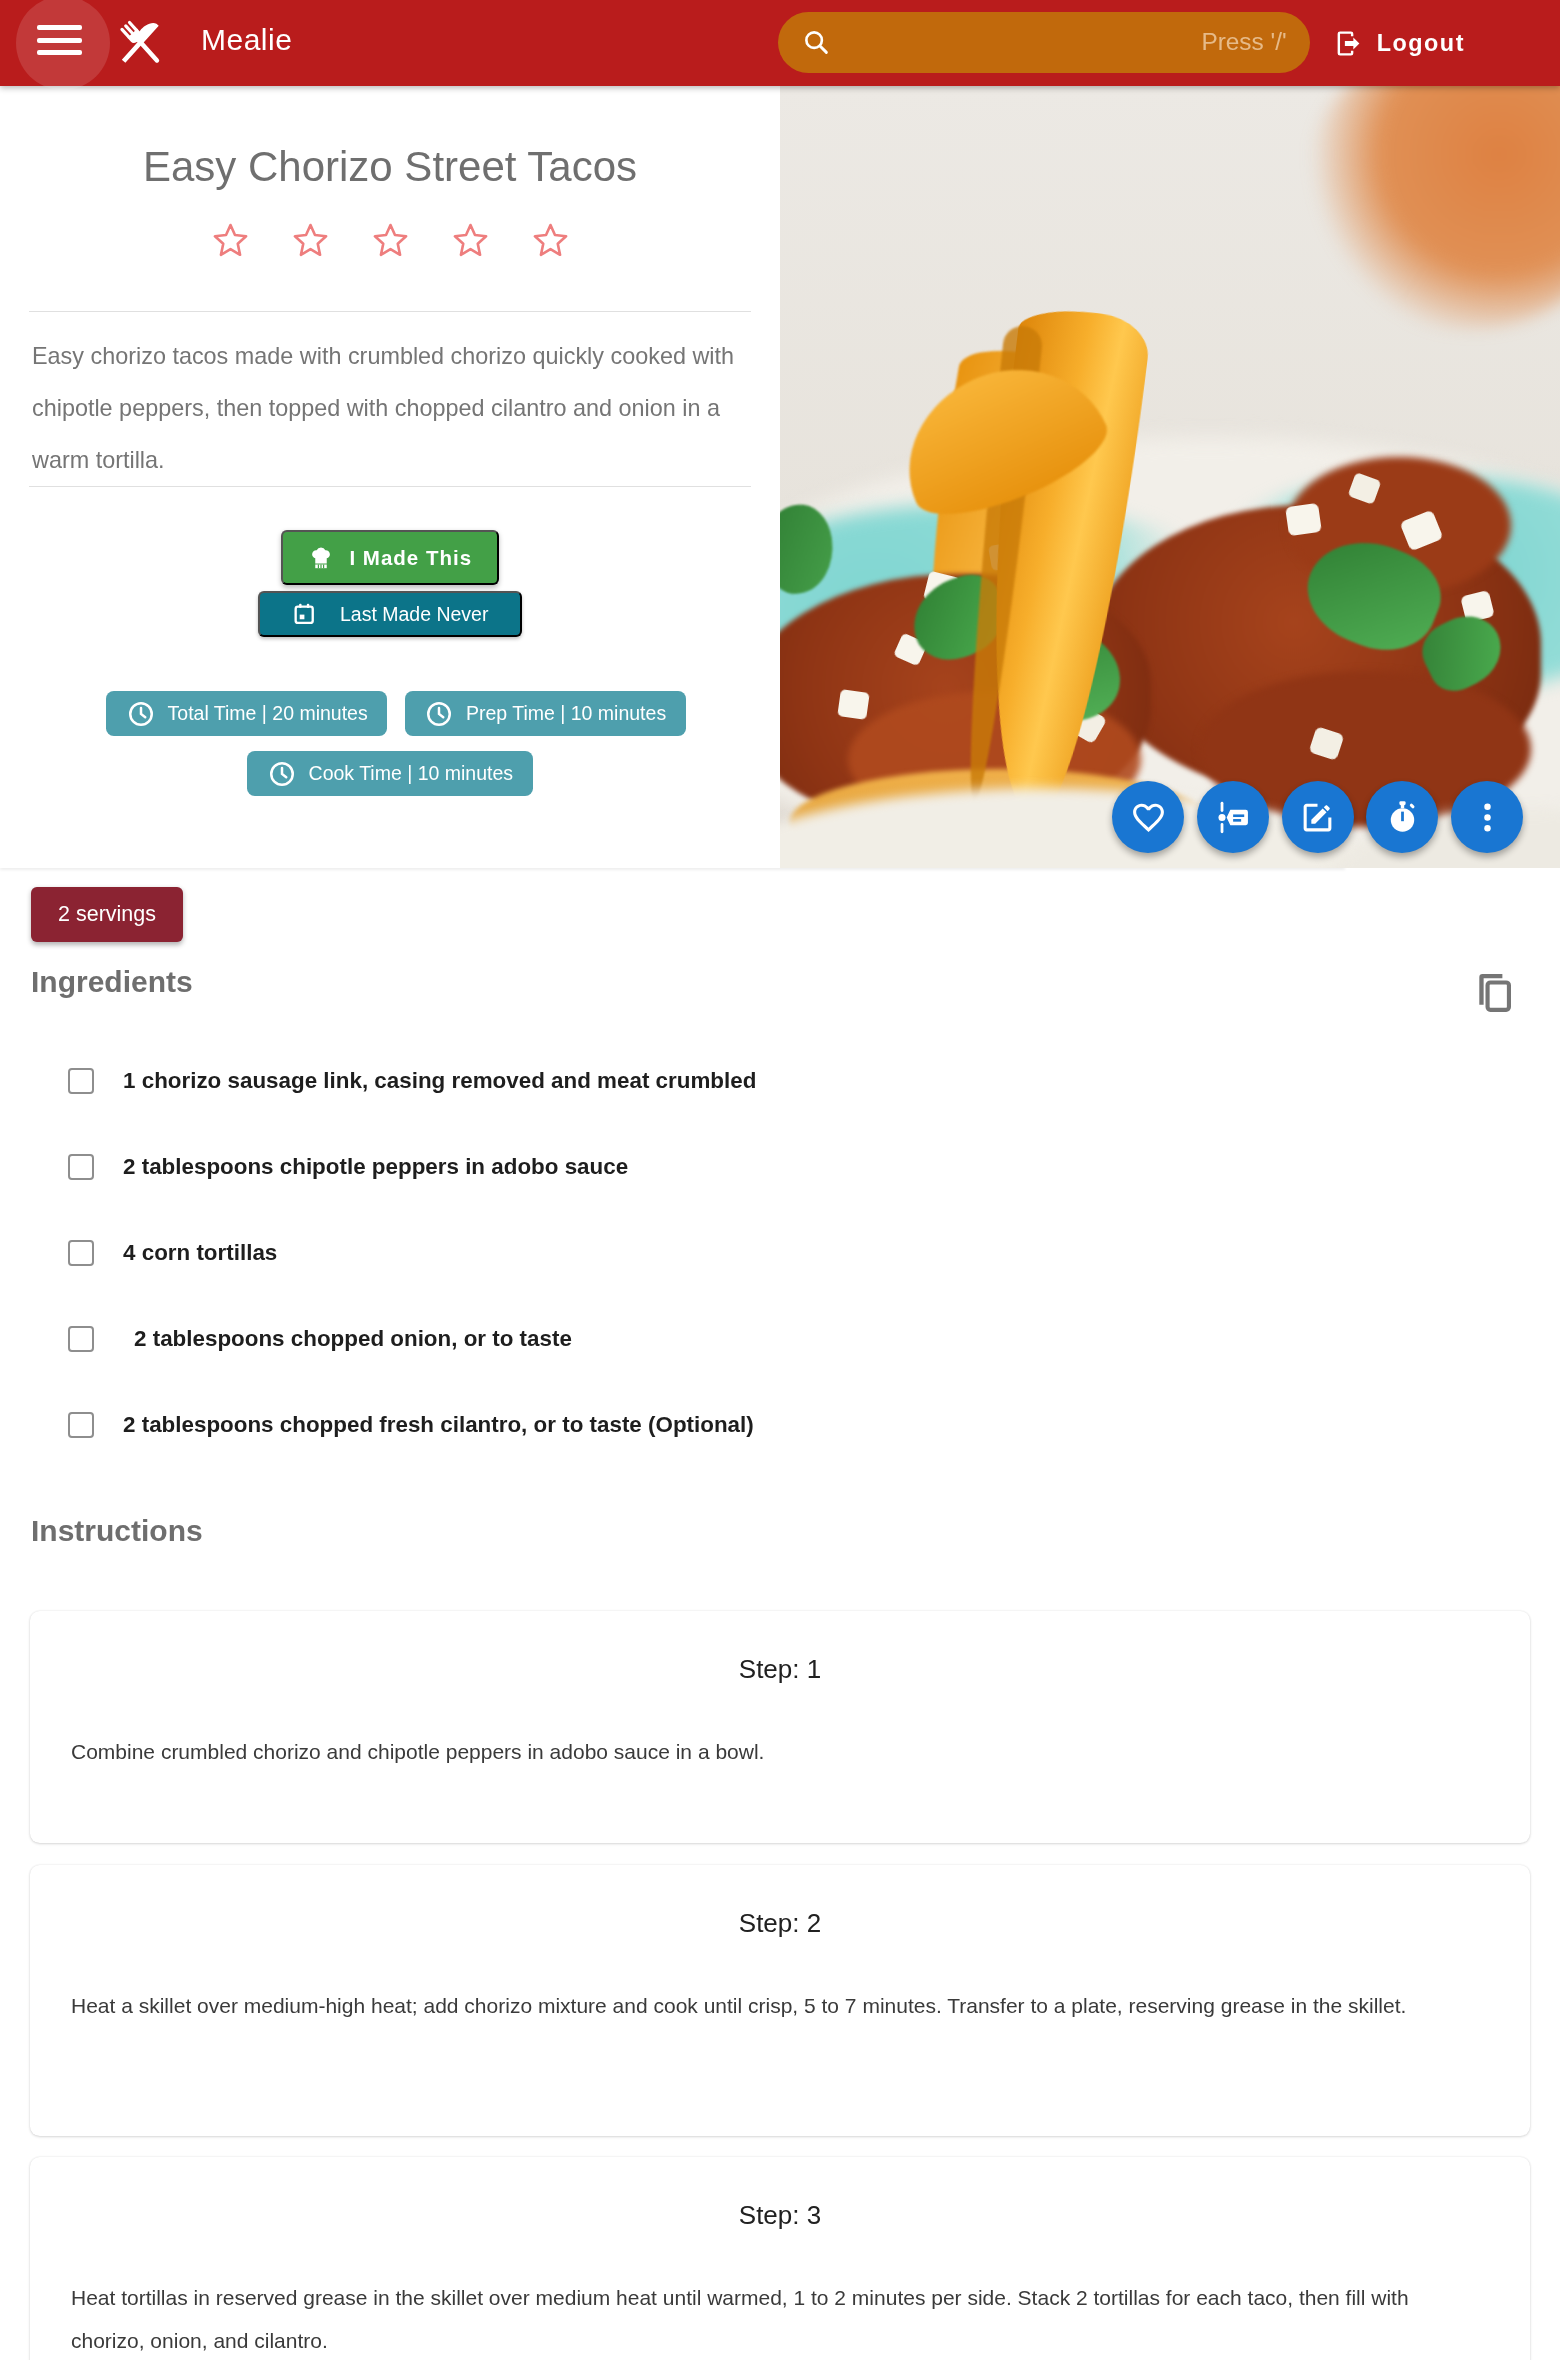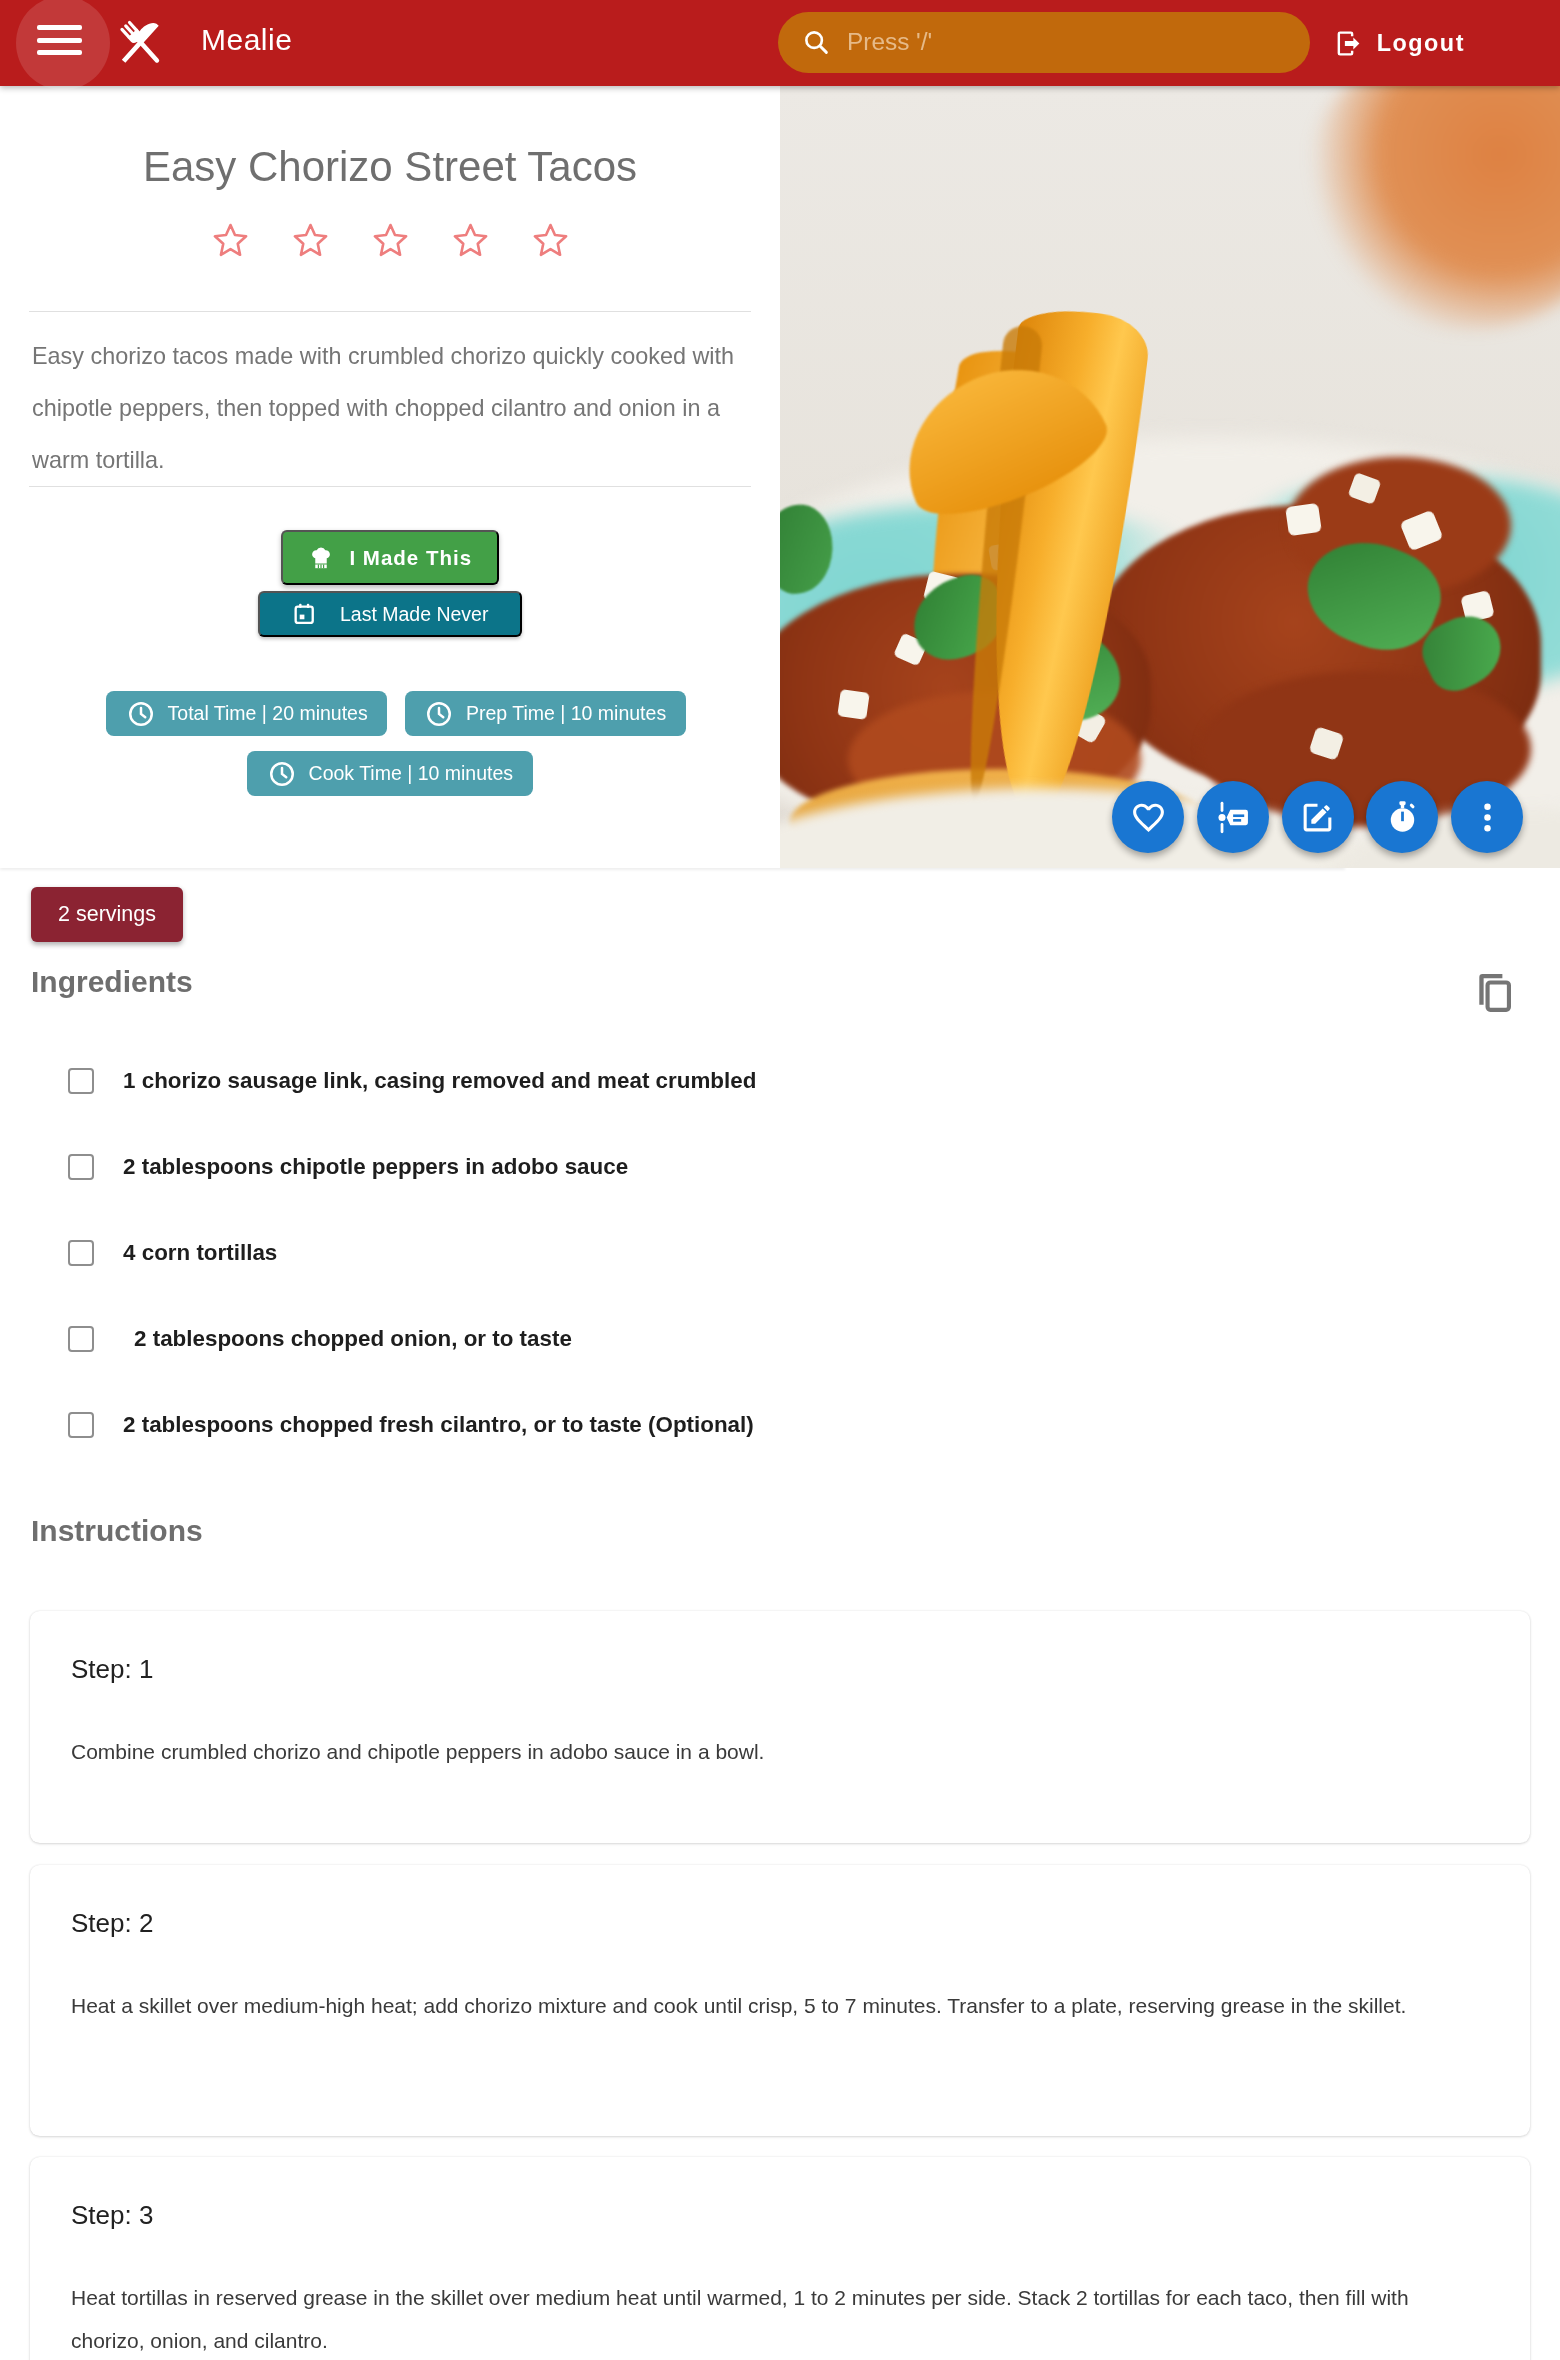--- a/index.html
+++ b/index.html
@@ -21,21 +21,21 @@
   #hamburger span { display:block; height:4.9px; margin-bottom:7.8px; background:#fff; border-radius:2px; }
   #logo { left:113px; top:14.6px; width:57px; height:57px; }
   #app-title { left:201px; top:23.4px; color:#fff; font-size:30px; font-weight:400; letter-spacing:0.5px; }
   #search-pill {
     left:778px; top:11.7px; width:532px; height:61px; border-radius:31px;
     background:#C1690C; display:flex; align-items:center; padding:0 23.4px;
   }
   #search-pill svg { flex:0 0 auto; }
   #search-input {
     flex:1; margin-left:15.6px; background:transparent; border:none; outline:none;
-    color:#fff; font-size:24.4px; font-family:"Liberation Sans",sans-serif;
+    color:#fff; font-size:24.4px; font-family:"Liberation Sans",sans-serif;text-align:right;
   }
   #search-input::placeholder { color:rgba(255,240,220,.6); }
   #logout-btn { left:1334px; top:21.5px; height:43px; display:flex; align-items:center; gap:13.7px;
     color:#fff; font-size:23.4px; font-weight:700; letter-spacing:1.5px; cursor:pointer; }
 
   
   #hero { position:absolute; left:0; top:86px; width:1345px; height:782px;
     border-bottom:1px solid #E4E4E4; box-shadow:0 2px 2.9px rgba(0,0,0,.07); background:#fff; }
   #hero-left { position:absolute; left:0; top:0; width:780px; height:782px; background:#fff; }
   #recipe-title { left:0; top:57px; width:780px; text-align:center; color:#6F6F6F; font-size:42px; font-weight:400; }
@@ -69,21 +69,21 @@
     box-shadow:0 2.9px 4.9px rgba(0,0,0,.3); cursor:pointer; }
   .section-h { color:#6E6E6E; font-size:30px; font-weight:700; }
   #ingredients-h { left:31px; top:965px; }
   #copy-btn { right:43px; top:971px; width:45px; height:45px; cursor:pointer; }
   .ing-row { left:68px; width:1073px; height:51px; display:flex; align-items:center; gap:29px; cursor:pointer; }
   .checkbox { width:26px; height:26px; border:2.9px solid #8E8E8E; border-radius:3.9px; background:#fff; flex:0 0 auto; }
   .ing-text { color:#1E1E1E; font-size:22.4px; font-weight:700; }
   #instructions-h { left:31px; top:1514px; }
   .step-card { left:30px; width:1500px; background:#fff; border-radius:9.8px;
     box-shadow:0 1px 2.9px rgba(0,0,0,.14), 0 0 2px rgba(0,0,0,.10); padding:43px 41px; cursor:pointer; }
-  .step-title { color:#212121; font-size:26px; font-weight:500; }
+  .step-title { color:#212121; font-size:26px; font-weight:500;text-align:center; }
   .step-text { margin-top:45px; color:#3A3A3A; font-size:21px; line-height:43px; max-width:1395px; }
 </style>
 </head>
 <body>
 
 <div id="app">
 
   <header id="header">
     <div id="hamburger-halo" class="abs"></div>
     <div id="hamburger" class="abs">

